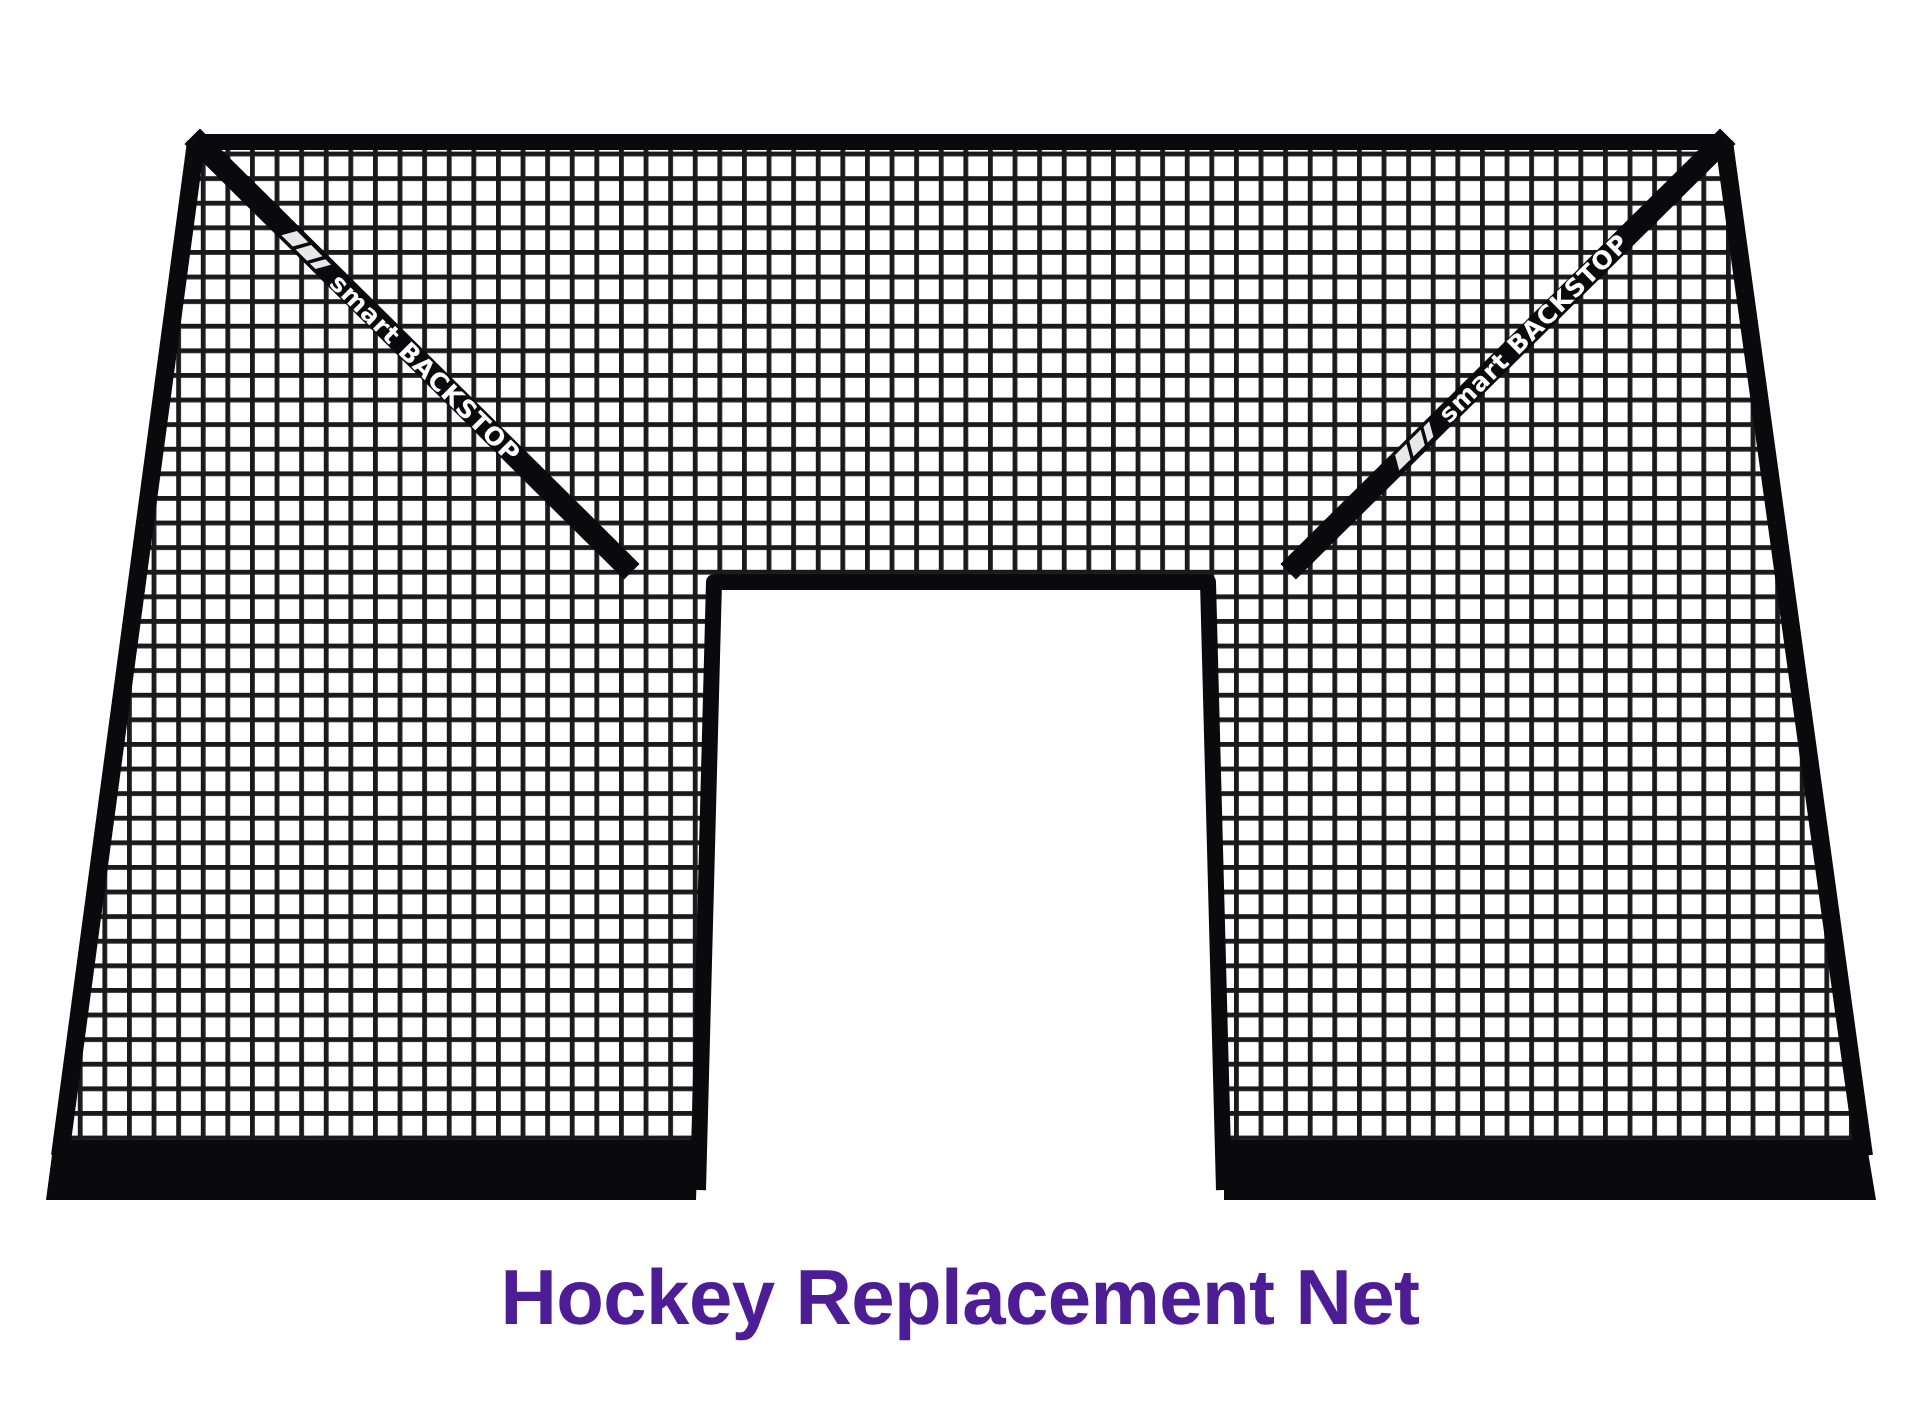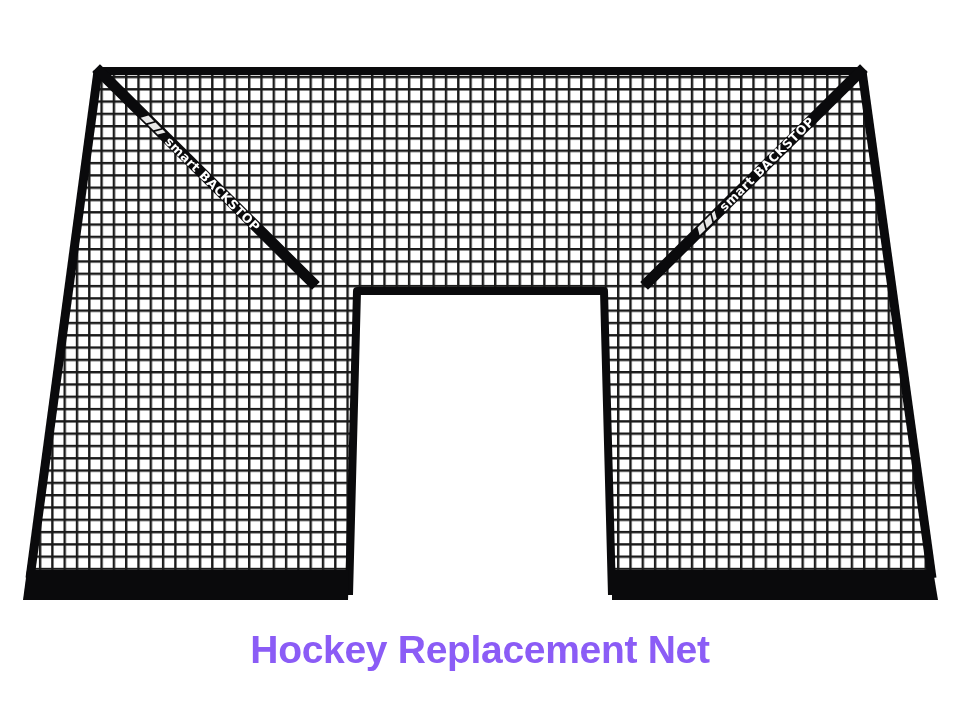--- a/index.html
+++ b/index.html
@@ -1,21 +1,21 @@
 <!DOCTYPE html>
 <html><head>
 <meta charset="utf-8">
 <style>
   html, body { margin: 0; padding: 0; background: #ffffff; }
   body { width: 960px; height: 710px; position: relative; overflow: hidden; }
   #stage { position: absolute; left: 0; top: 0; width: 960px; height: 710px; }
   .caption {
     position: absolute; left: 0; top: 628px; width: 960px; text-align: center;
     font-family: "Liberation Sans", sans-serif; font-weight: bold;
-    font-size: 39px; color: #8b5cf6; letter-spacing: -0.3px;
+    font-size: 39px; color: #4c1d95; letter-spacing: -0.3px;
   }
   .brand-text {
     font-family: "DejaVu Sans", sans-serif; font-weight: bold; font-size: 12.5px;
     fill: #ffffff; letter-spacing: 0.5px;
   }
 </style>
 </head>
 <body>
 
 <svg id="stage" viewBox="0 0 960 710" xmlns="http://www.w3.org/2000/svg">

